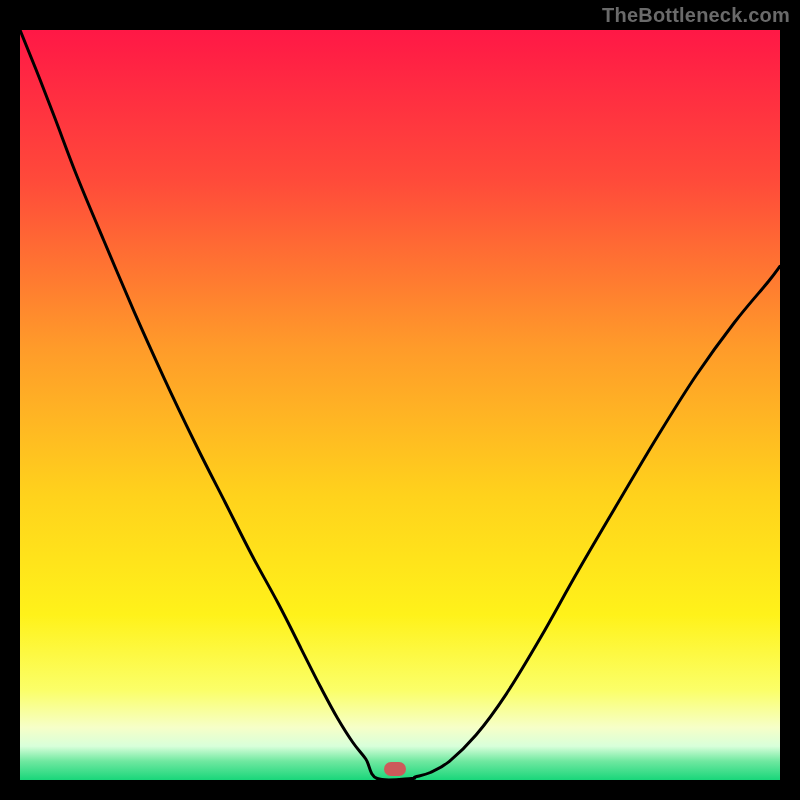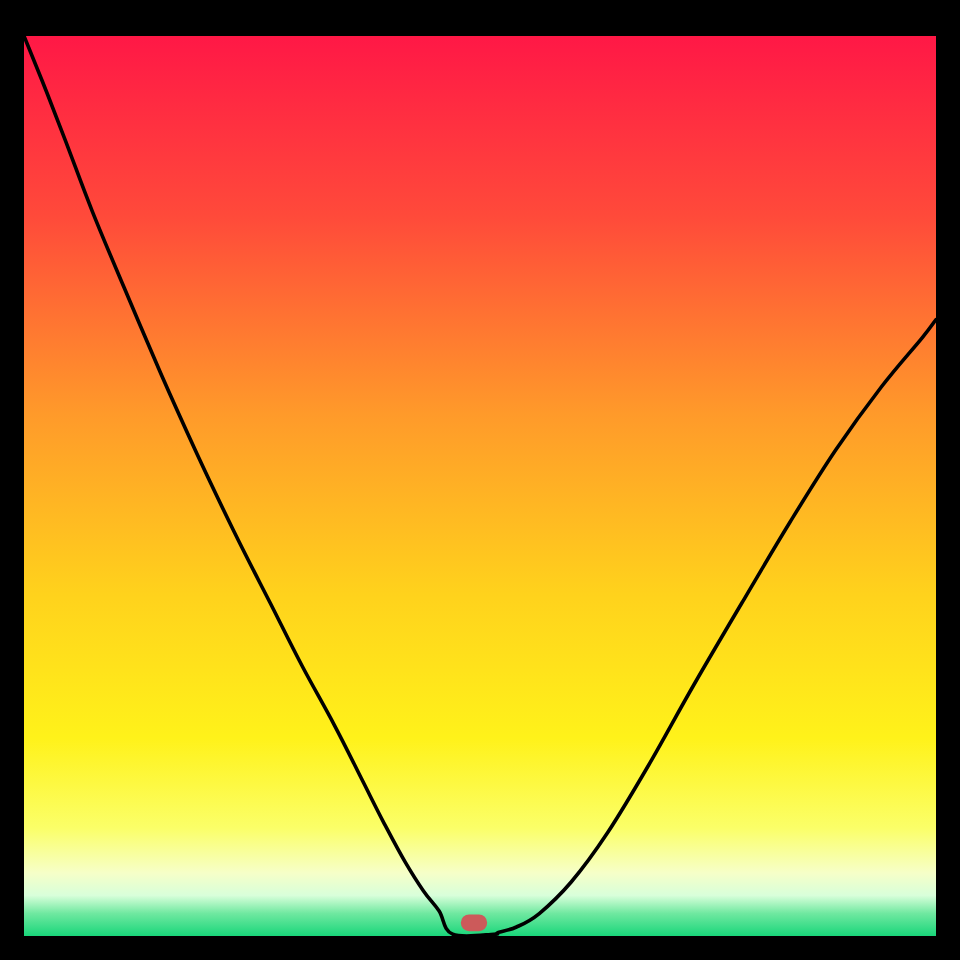--- a/index.html
+++ b/index.html
@@ -46,20 +46,21 @@
     width: 22px;
     height: 14px;
     border-radius: 7px;
     background: #cc5a5a;
   }
 </style>
 </head>
 <body>
 
 <div class="frame">
+  <div class="watermark">TheBottleneck.com</div>
   <div class="plot">
     <svg id="chart-svg" viewBox="0 0 760 750" preserveAspectRatio="none">
       <defs>
         <linearGradient id="bg-grad" x1="0" y1="0" x2="0" y2="1">
             <stop offset="0.0%" stop-color="#ff1846"></stop>
             <stop offset="20.0%" stop-color="#ff4a3a"></stop>
             <stop offset="42.0%" stop-color="#ff9a2a"></stop>
             <stop offset="62.0%" stop-color="#ffd21c"></stop>
             <stop offset="78.0%" stop-color="#fff21a"></stop>
             <stop offset="88.0%" stop-color="#fbff68"></stop>

